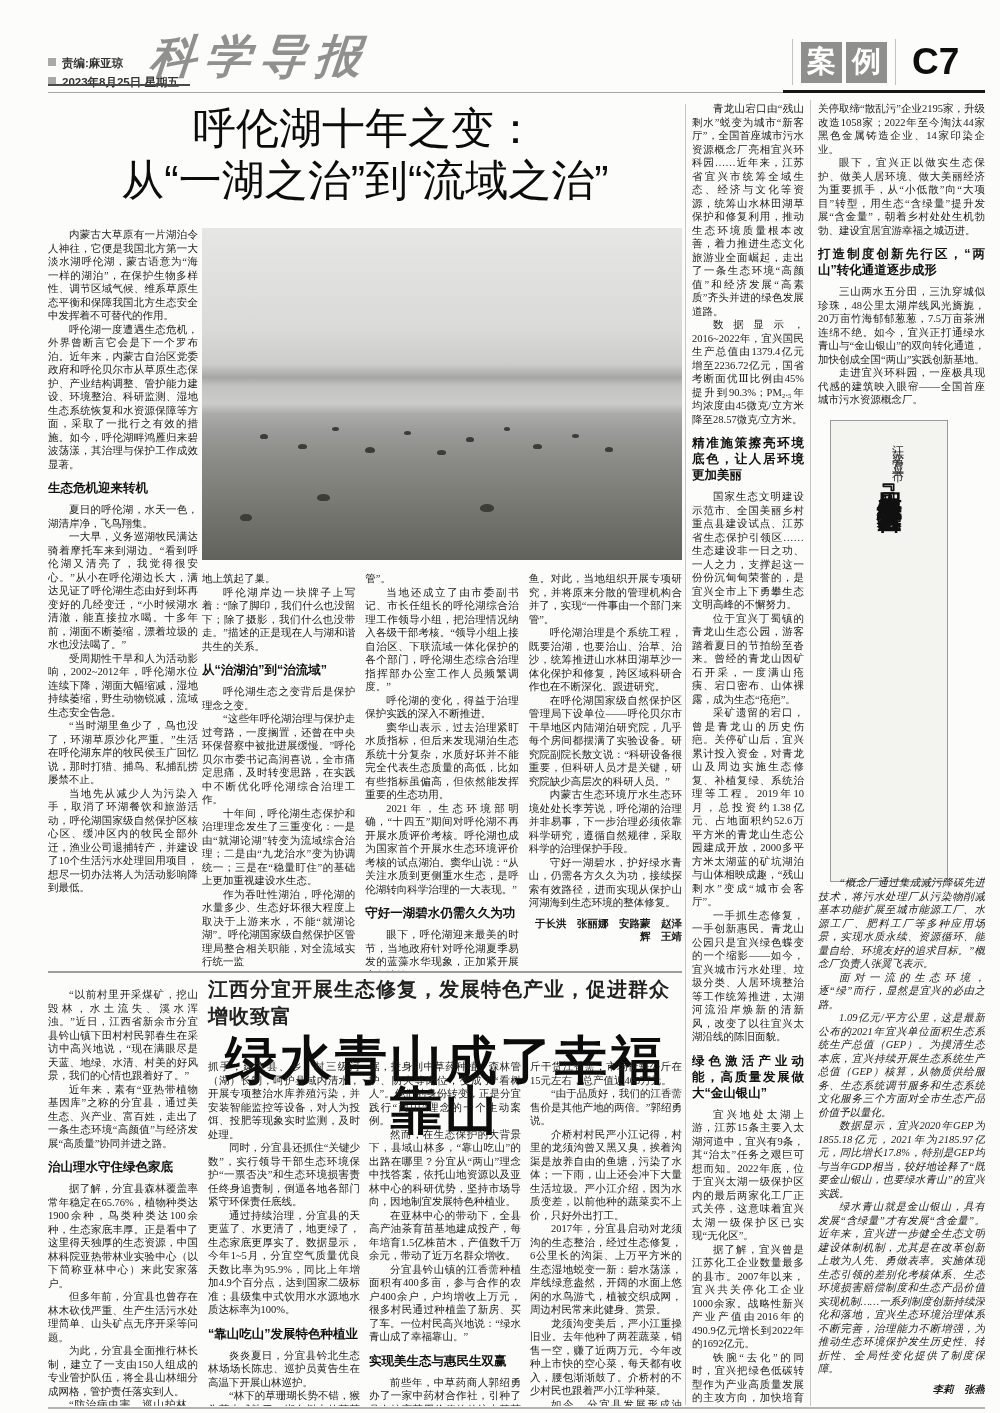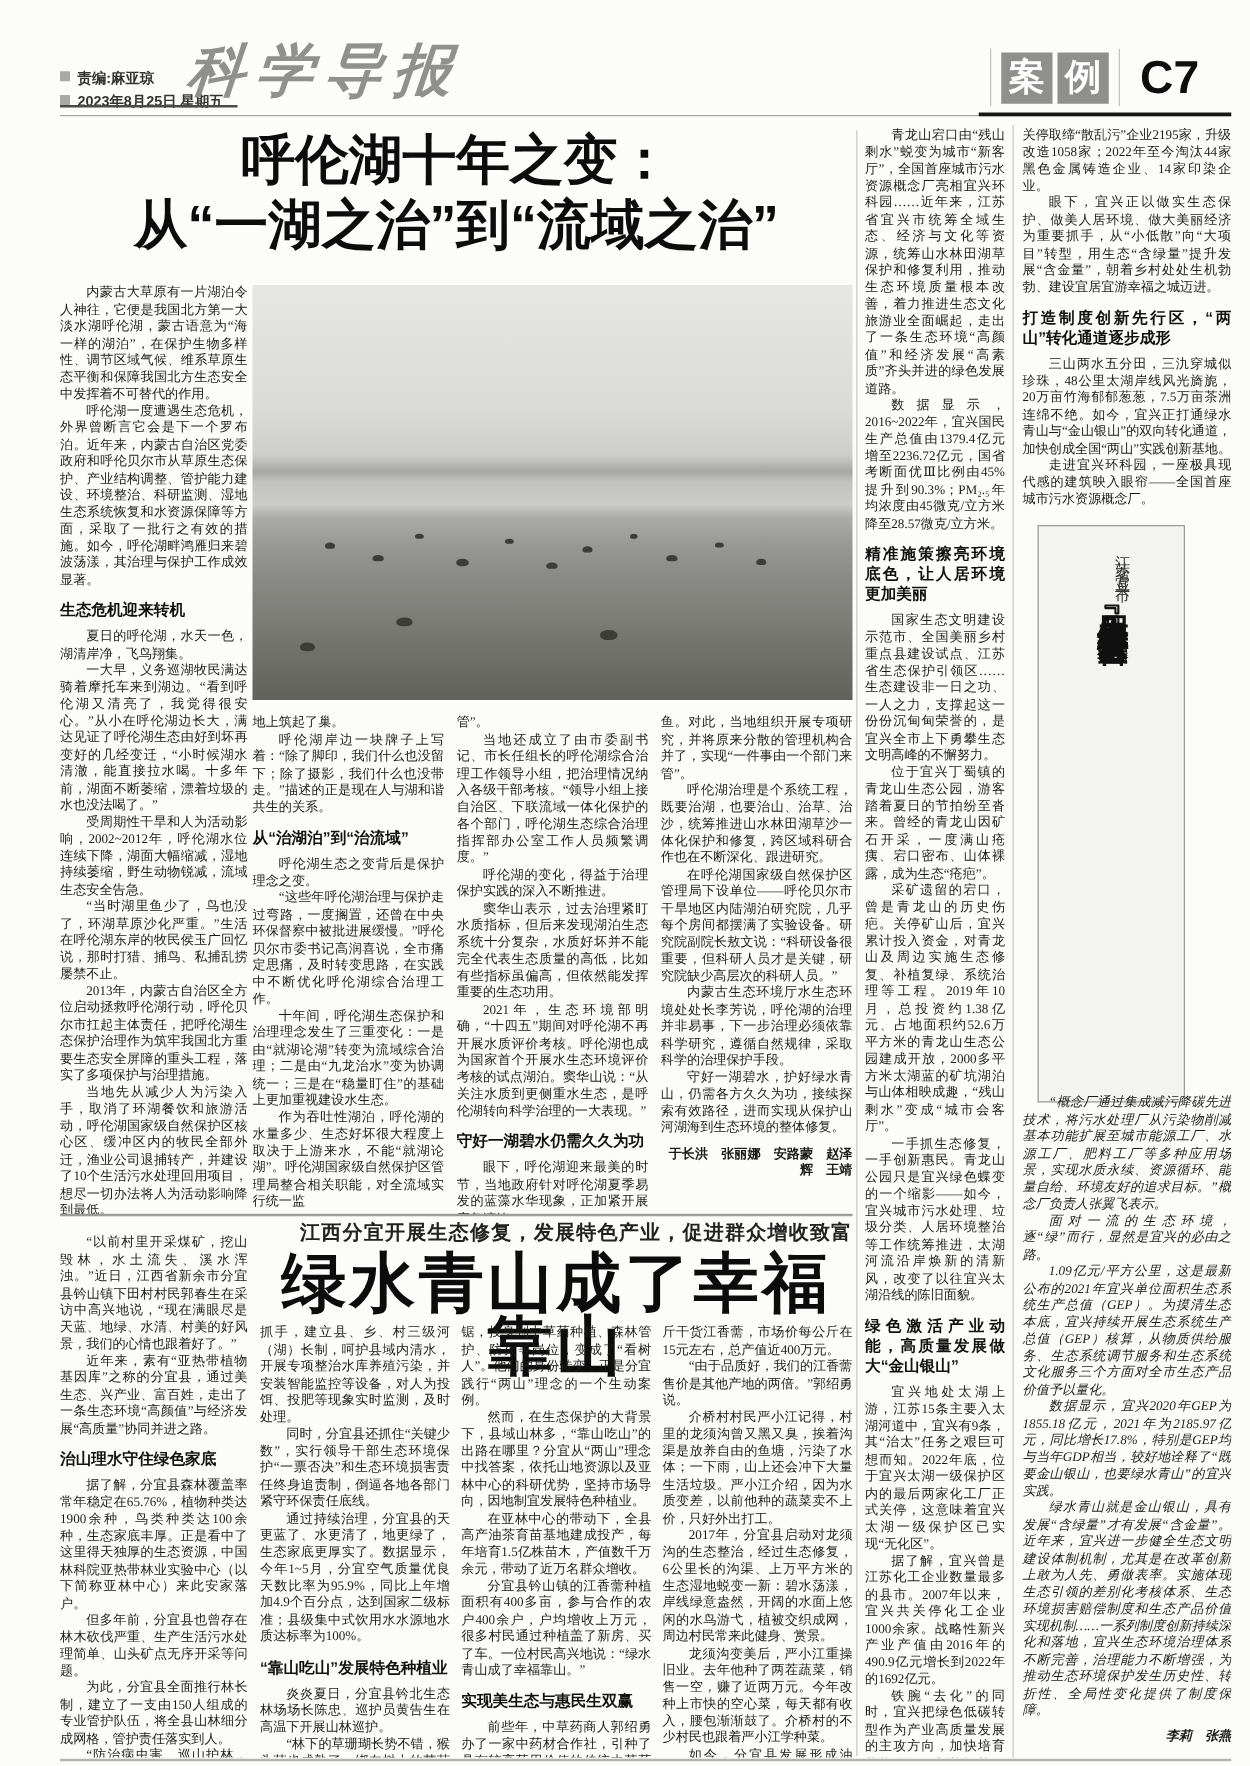--- a/index.html
+++ b/index.html
@@ -25,21 +25,21 @@
   
   .tcol { font-size:10.5px; line-height:13.5px; text-align:justify; overflow:hidden; }
   .para { text-indent:2em; margin:0; }
   .para.cont { text-indent:0; }
   .subhead { font-family:"Liberation Sans","DejaVu Sans",sans-serif; font-weight:700; font-size:12.5px;
              line-height:16px; margin:9px 0 7px; text-indent:0; color:#111; }
   .byline { font-weight:700; text-align:right; text-indent:0; margin-top:7px; }
   
   .hulun { position:absolute; left:48px; top:100px; width:634px; height:872px; }
   .hulun h1 { position:absolute; left:0; right:0; top:2px; text-align:center;
-              font-family:"Liberation Sans","DejaVu Sans",sans-serif; font-weight:700;
+              font-family:"Liberation Sans","DejaVu Sans",sans-serif; font-weight:400;
               font-size:43px; line-height:52px; color:#0c0c0c; }
   .hulun .col1 { position:absolute; left:0; top:128px; width:150px; height:744px; }
   .photo { position:absolute; left:154px; top:128px; width:480px; height:332px;
            background:
              linear-gradient(180deg,#e6e6e4 0%,#dadad8 30%,#cdcdcb 41%,#a6a6a4 45%,
                #c2c2c0 47.5%,#cbcbc9 53%,#abab a9 56%,#999997 62%,#8a8a86 70%,
                #7b7b76 82%,#6c6c66 92%,#62625c 100%);
            background: linear-gradient(180deg,#e6e6e4 0%,#dadad8 30%,#cdcdcb 41%,#a6a6a4 45%,
                #c2c2c0 47.5%,#cbcbc9 53%,#ababa9 56%,#999997 62%,#8a8a86 70%,
                #7b7b76 82%,#6c6c66 92%,#62625c 100%); }
@@ -47,22 +47,22 @@
   .hulun .cols3 { position:absolute; left:154px; top:472px; width:480px; height:400px; display:flex; gap:10px; }
   .hulun .cols3 .tcol { flex:1; position:relative; }
   
   .mid-rule { position:absolute; left:48px; top:971px; width:634px; height:2px; background:#9c9c9a; }
   .v-rule-main { position:absolute; left:685px; top:104px; width:1px; height:1301px; background:#c6c6c4; }
   .bottom-rule { position:absolute; left:48px; top:1407px; width:937px; height:2px; background:#b4b4b2; }
   
   .fenyi { position:absolute; left:48px; top:976px; width:634px; height:430px; }
   .fenyi .col1 { position:absolute; left:0; top:12px; width:150px; height:418px; }
   .fenyi .headblock { position:absolute; left:160px; top:0; width:474px; }
-  .fenyi .kicker { text-align:right; font-family:"Liberation Sans","DejaVu Sans",sans-serif;
-                   font-size:16px; font-weight:600; letter-spacing:1px; color:#222; }
+  .fenyi .kicker { text-align:left; font-family:"Liberation Sans","DejaVu Sans",sans-serif;
+                   font-size:20px; font-weight:600; letter-spacing:1px; color:#222; }
   .fenyi h2 { text-align:center; font-size:52px; font-weight:700; letter-spacing:3px;
               line-height:50px; margin-top:6px; color:#0c0c0c; }
   .fenyi .cols4 { position:absolute; left:160px; top:84px; width:474px; height:346px; display:flex; gap:9px; }
   .fenyi .cols4 .tcol { flex:1; position:relative; }
   
   .yixing { position:absolute; left:692px; top:100px; width:293px; height:1306px; }
   .yixing .colA { position:absolute; left:0; top:2px; width:112px; height:1304px; }
   .yixing .v-rule { position:absolute; left:118px; top:0; width:1px; height:1306px; background:#c6c6c4; }
   .yixing .colB-top { position:absolute; left:126px; top:2px; width:167px; height:312px; }
   .yixing .colB-bottom { position:absolute; left:126px; top:776px; width:167px; height:518px;font-style:italic; }
@@ -101,21 +101,20 @@
       <div>从“一湖之治”到“流域之治”</div>
     </h1>
     <div class="tcol col1">
         <p class="para">内蒙古大草原有一片湖泊令人神往，它便是我国北方第一大淡水湖呼伦湖，蒙古语意为“海一样的湖泊”，在保护生物多样性、调节区域气候、维系草原生态平衡和保障我国北方生态安全中发挥着不可替代的作用。</p>
         <p class="para">呼伦湖一度遭遇生态危机，外界曾断言它会是下一个罗布泊。近年来，内蒙古自治区党委政府和呼伦贝尔市从草原生态保护、产业结构调整、管护能力建设、环境整治、科研监测、湿地生态系统恢复和水资源保障等方面，采取了一批行之有效的措施。如今，呼伦湖畔鸿雁归来碧波荡漾，其治理与保护工作成效显著。</p>
         <p class="subhead">生态危机迎来转机</p>
         <p class="para">夏日的呼伦湖，水天一色，湖清岸净，飞鸟翔集。</p>
         <p class="para">一大早，义务巡湖牧民满达骑着摩托车来到湖边。“看到呼伦湖又清亮了，我觉得很安心。”从小在呼伦湖边长大，满达见证了呼伦湖生态由好到坏再变好的几经变迁，“小时候湖水清澈，能直接拉水喝。十多年前，湖面不断萎缩，漂着垃圾的水也没法喝了。”</p>
         <p class="para">受周期性干旱和人为活动影响，2002~2012年，呼伦湖水位连续下降，湖面大幅缩减，湿地持续萎缩，野生动物锐减，流域生态安全告急。</p>
         <p class="para">“当时湖里鱼少了，鸟也没了，环湖草原沙化严重。”生活在呼伦湖东岸的牧民侯玉广回忆说，那时打猎、捕鸟、私捕乱捞屡禁不止。</p>
-        <p class="para">2013年，内蒙古自治区全方位启动拯救呼伦湖行动，呼伦贝尔市扛起主体责任，把呼伦湖生态保护治理作为筑牢我国北方重要生态安全屏障的重头工程，落实了多项保护与治理措施。</p>
         <p class="para">当地先从减少人为污染入手，取消了环湖餐饮和旅游活动，呼伦湖国家级自然保护区核心区、缓冲区内的牧民全部外迁，渔业公司退捕转产，并建设了10个生活污水处理回用项目，想尽一切办法将人为活动影响降到最低。</p>
       </div>
     <div class="photo">
       <div class="anm" style="left:12%;top:62%;width:8px;height:5px;"></div>
       <div class="anm" style="left:20%;top:65%;width:9px;height:5px;"></div>
       <div class="anm" style="left:27%;top:60%;width:7px;height:4px;"></div>
       <div class="anm" style="left:34%;top:66%;width:10px;height:6px;"></div>
       <div class="anm" style="left:42%;top:61%;width:7px;height:4px;"></div>
       <div class="anm" style="left:49%;top:67%;width:9px;height:5px;"></div>
       <div class="anm" style="left:55%;top:63%;width:8px;height:5px;"></div>

